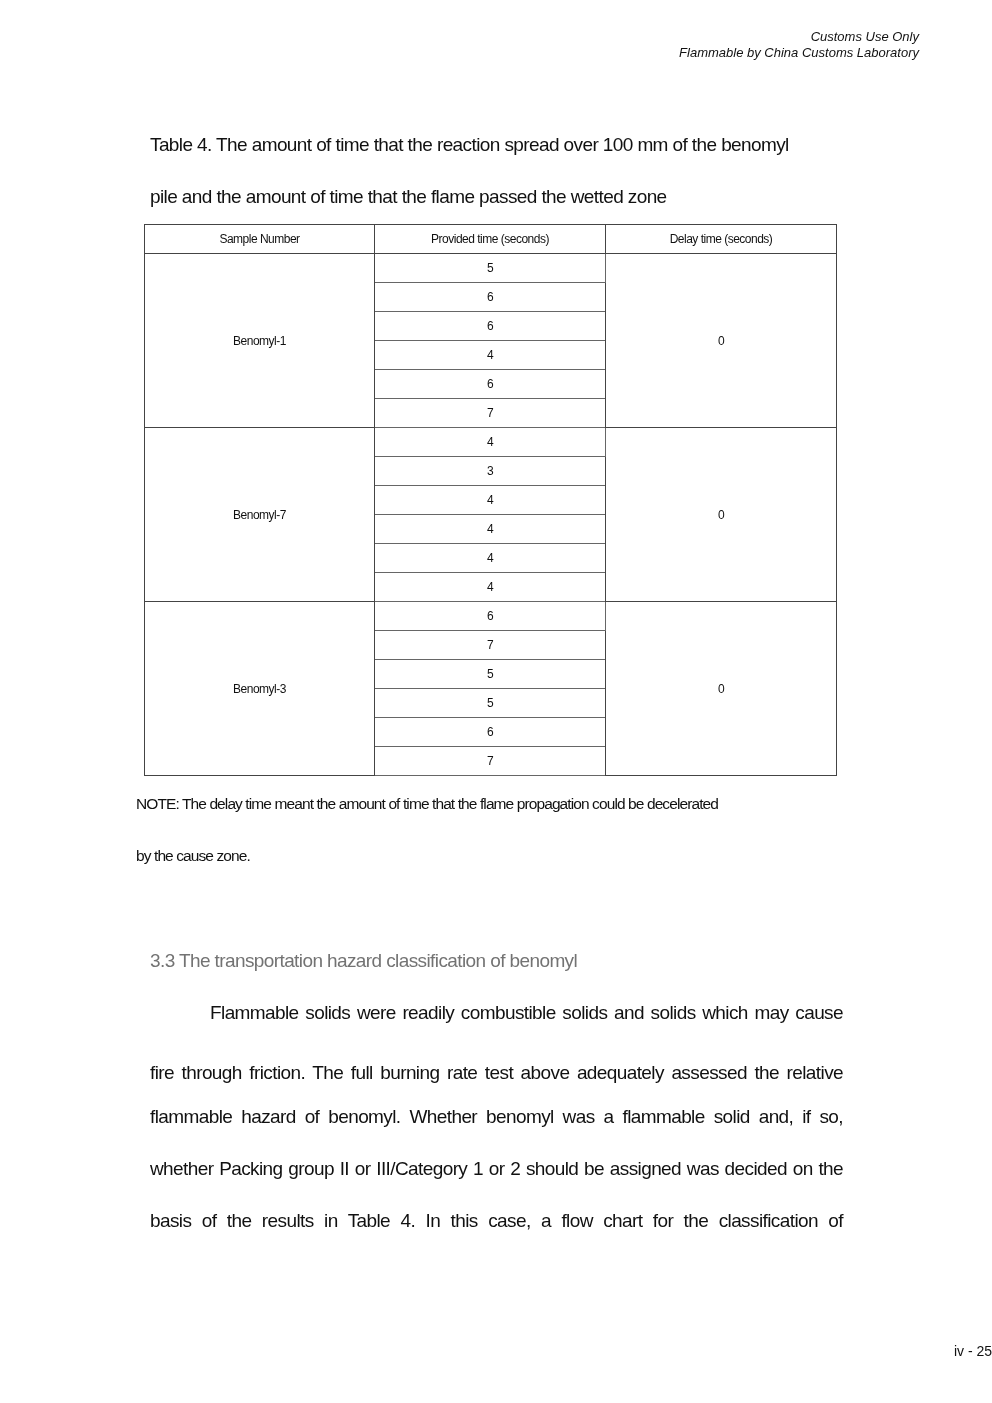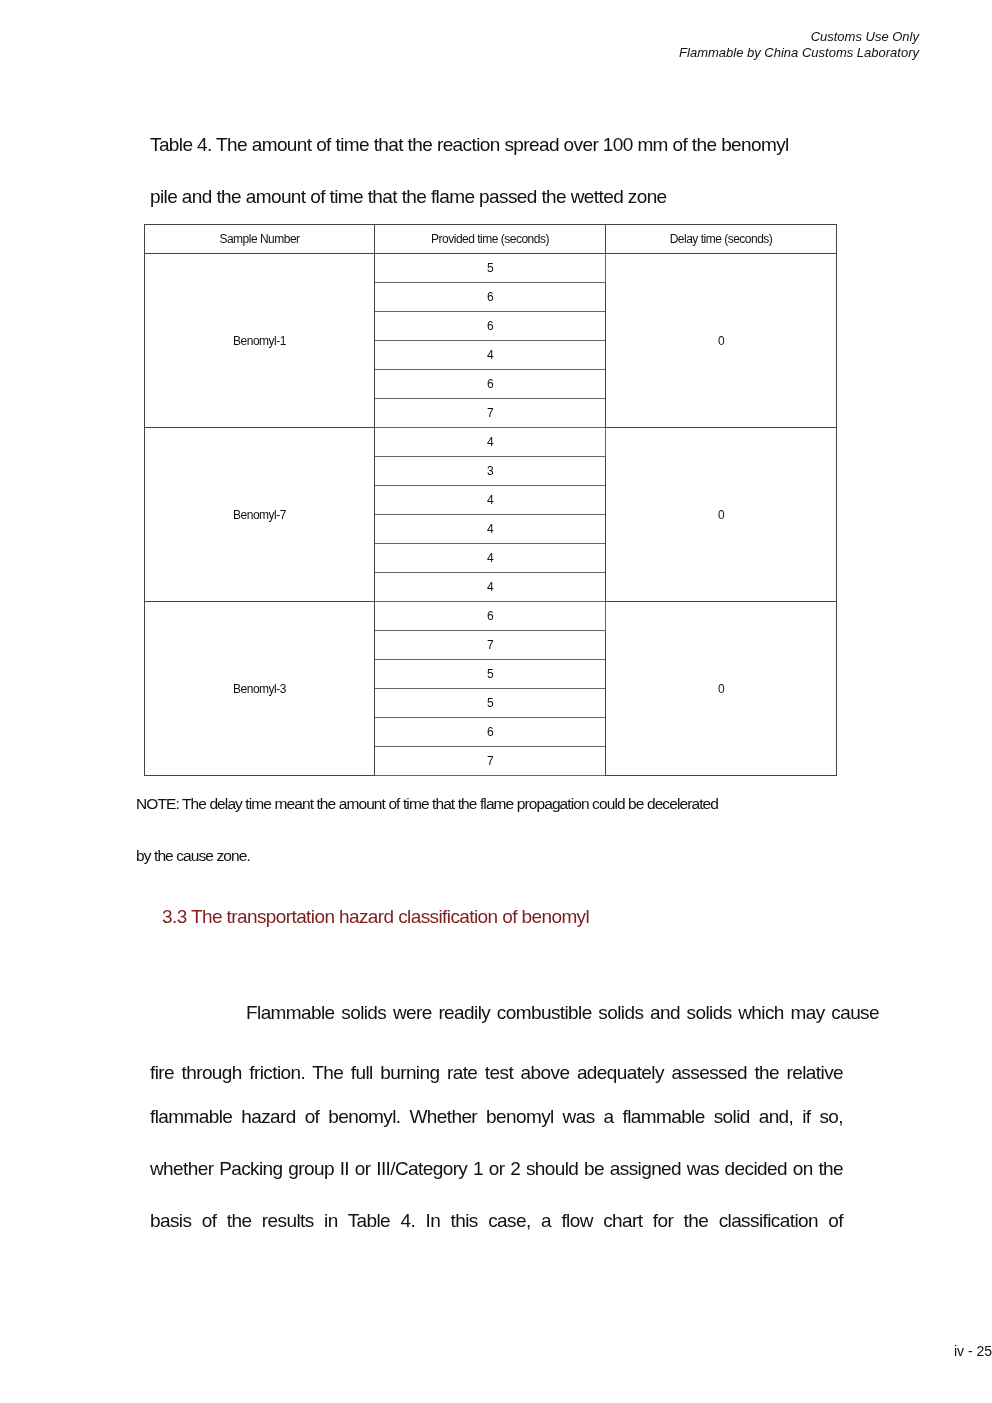--- a/index.html
+++ b/index.html
@@ -29,26 +29,26 @@
     table.data th { height: 28px; }
     table.data td { height: 28px; }
     table.data td.burn { border-color: #666; }
     .note {
       position: absolute; left: 136px; width: 700px;
       font-size: 15.5px; letter-spacing: -0.9px; color: #111;
     }
     .note1 { top: 795px; }
     .note2 { top: 847px; }
     .section-title {
-      position: absolute; left: 150px; top: 906px;
-      font-size: 19px; letter-spacing: -0.6px; color: #7f1d1d; margin-left: 12px;
+      position: absolute; left: 150px; top: 950px;
+      font-size: 19px; letter-spacing: -0.6px; color: #737373;
     }
     .para { position: absolute; left: 150px; width: 693px; font-size: 19px; letter-spacing: -0.6px; color: #111; }
     .pl { position: absolute; left: 0; width: 693px; white-space: nowrap; text-align: justify; text-align-last: justify; }
-    .pl.first { left: 60px; width: 633px; margin-left: 36px; }
+    .pl.first { left: 60px; width: 633px; }
     .footer {
       position: absolute; left: 0; width: 992px; top: 1343px; text-align: right;
       font-size: 14px; color: #111;
     }
   </style>
 </head>
 <body>
 
 <div class="header">
   <div>Customs Use Only</div>

